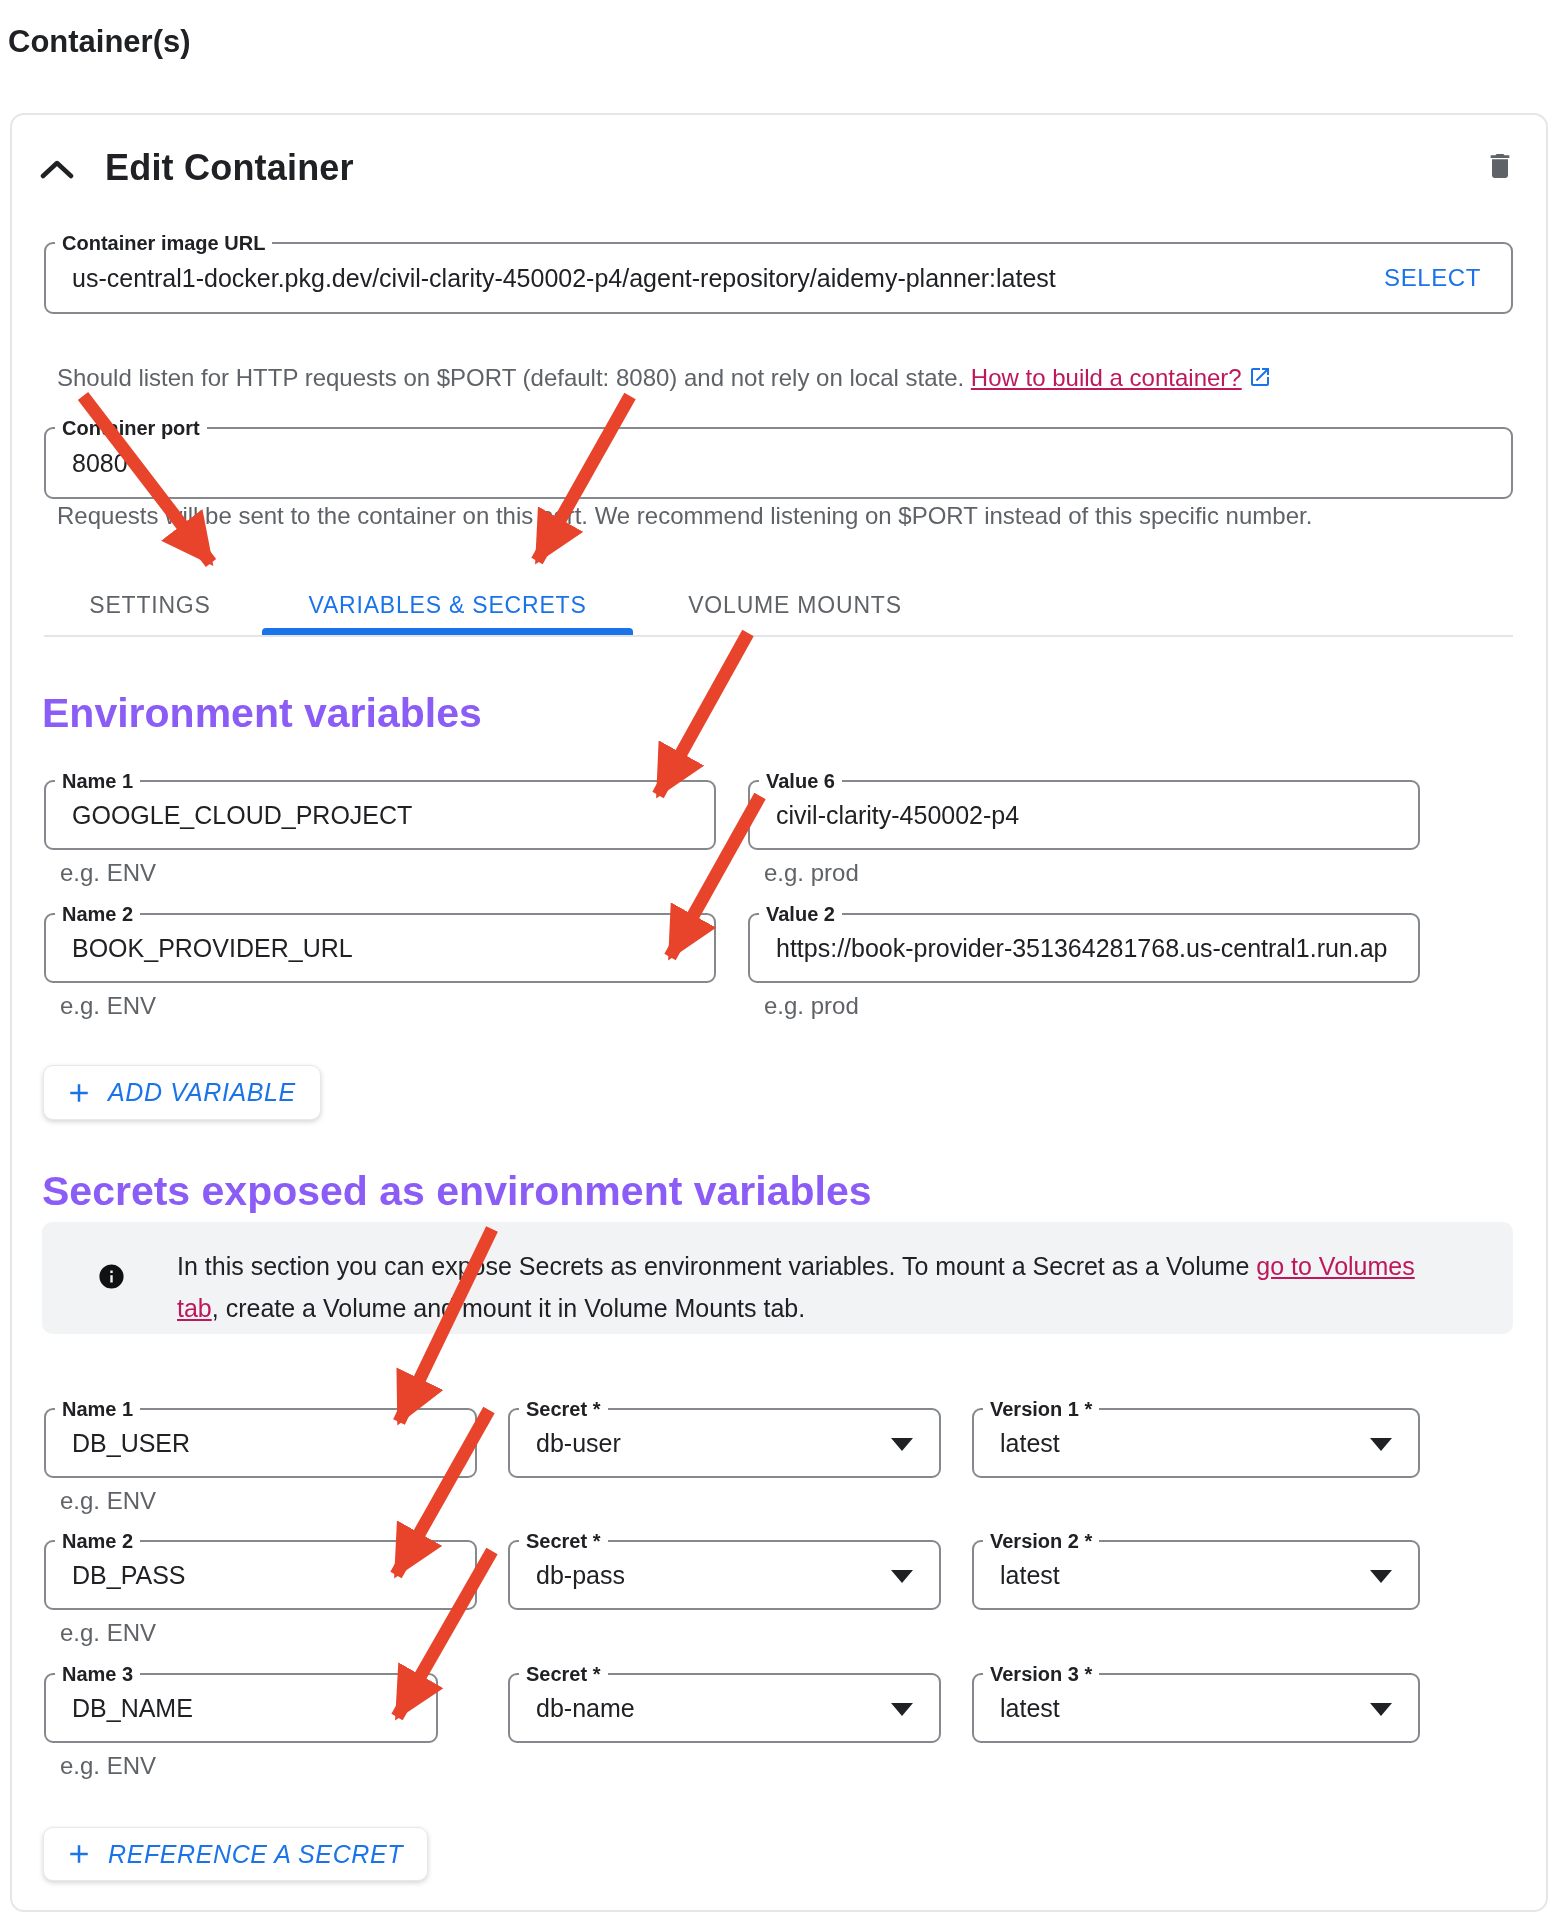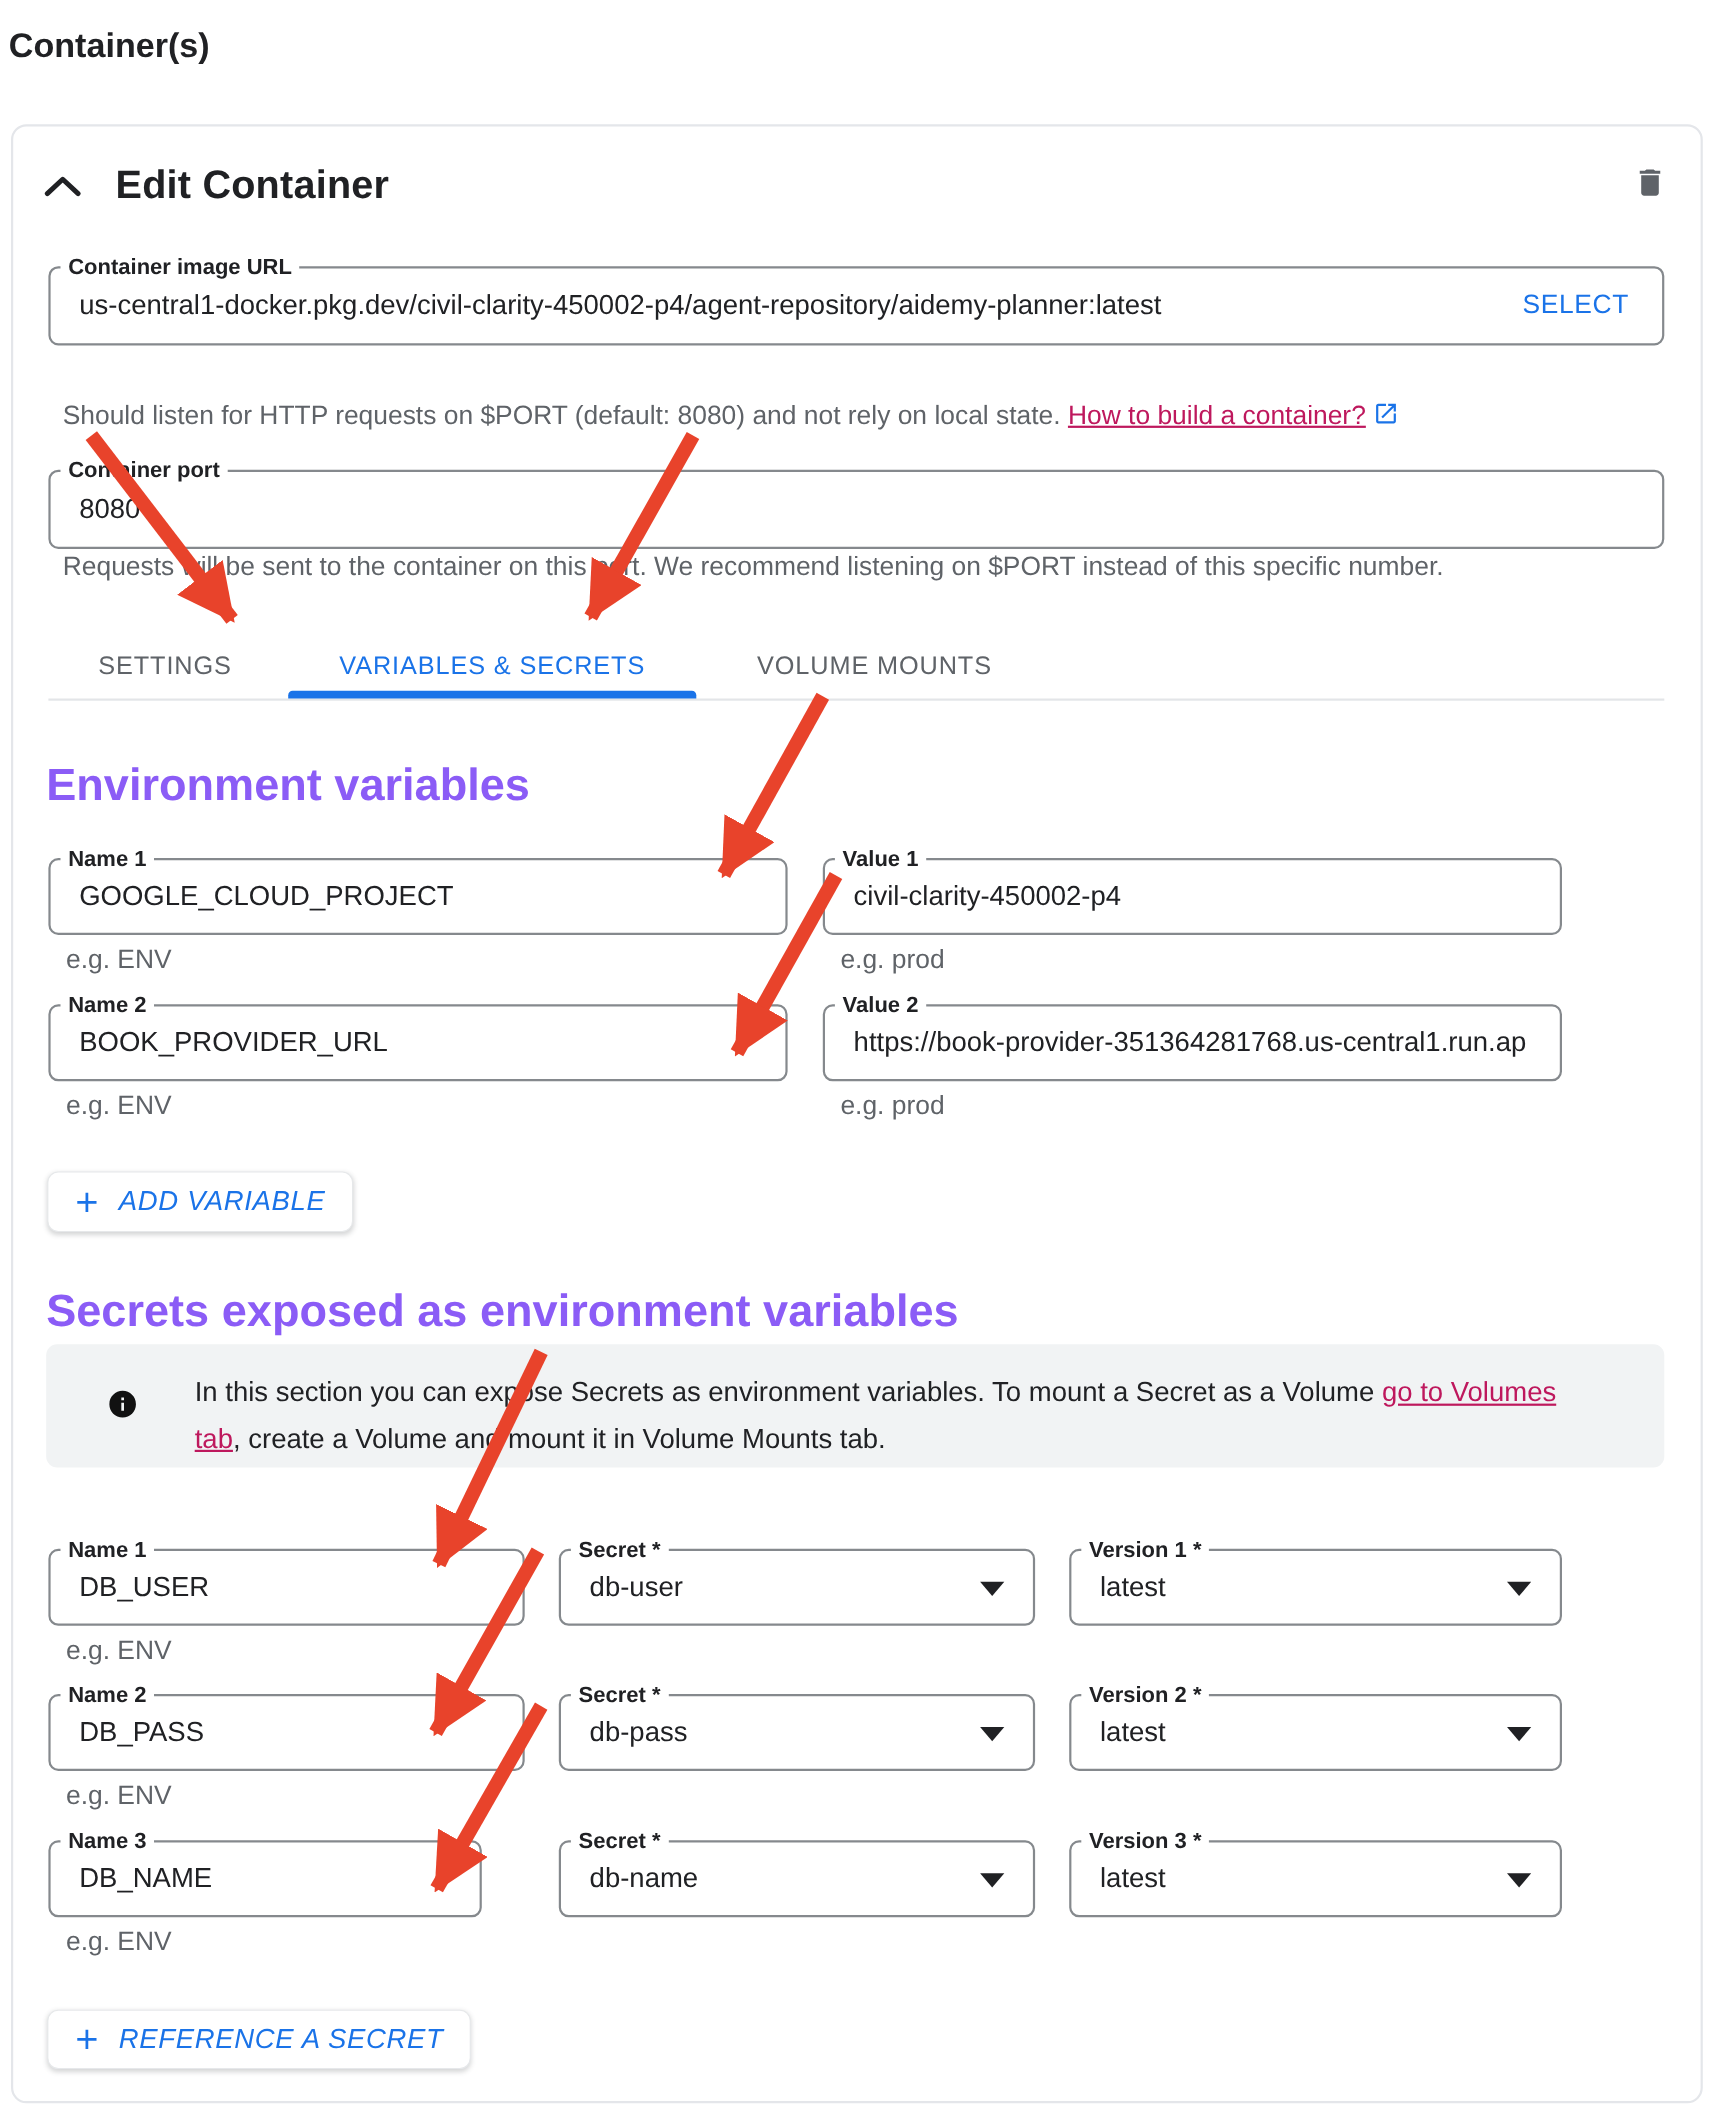--- a/index.html
+++ b/index.html
@@ -94,21 +94,21 @@
   <div class="tab" style="left:655px;width:280px;">VOLUME MOUNTS</div>
   <div class="abs tab-underline"></div>
 
   <div class="abs section-heading" style="left:42px;top:690px;">Environment variables</div>
 
   <div class="field" style="left:44px;top:780px;width:672px;height:70px;">
     <span class="flabel">Name 1</span>
     <span class="fvalue">GOOGLE_CLOUD_PROJECT</span>
   </div>
   <div class="field" style="left:748px;top:780px;width:672px;height:70px;">
-    <span class="flabel">Value 1</span>
+    <span class="flabel">Value 6</span>
     <span class="fvalue">civil-clarity-450002-p4</span>
   </div>
   <div class="helper" style="left:60px;top:858px;">e.g. ENV</div>
   <div class="helper" style="left:764px;top:858px;">e.g. prod</div>
 
   <div class="field" style="left:44px;top:913px;width:672px;height:70px;">
     <span class="flabel">Name 2</span>
     <span class="fvalue">BOOK_PROVIDER_URL</span>
   </div>
   <div class="field" style="left:748px;top:913px;width:672px;height:70px;">

